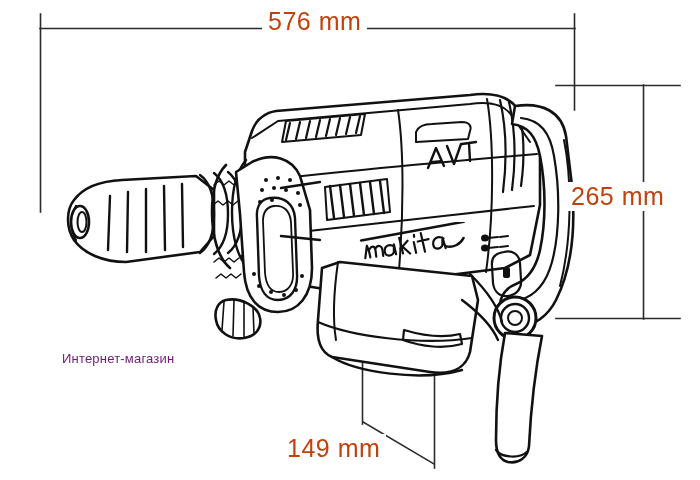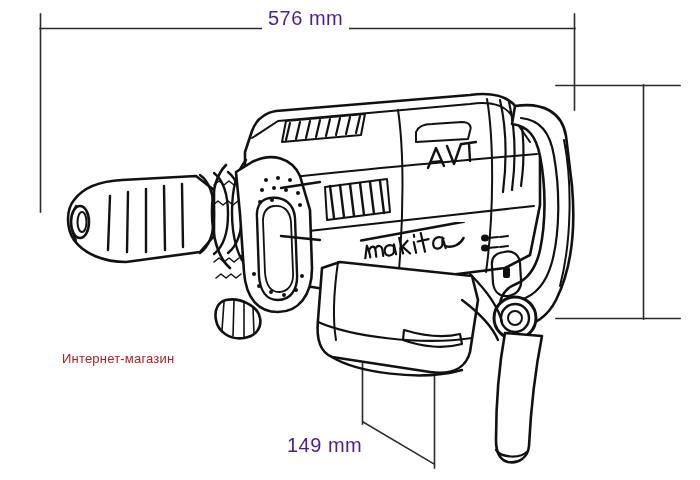--- a/index.html
+++ b/index.html
@@ -21,42 +21,42 @@
     height: 480px;
     background: #ffffff;
   }
   #stage > svg {
     position: absolute;
     top: 0;
     left: 0;
   }
   .dim-label {
     position: absolute;
-    color: #4c1d95;
+    color: #c2410c;
     font-family: "Liberation Sans", sans-serif;
-    font-size: 20px;
+    font-size: 25px;
     font-weight: 400;
     letter-spacing: 0.5px;
     white-space: nowrap;
     background: #ffffff;
     padding: 0 6px;
   }
   #label-length { left: 262px; top: 7px; }
   #label-height { left: 565px; top: 182px; }
   #label-depth  { left: 281px; top: 434px; }
 
   .wm {
     position: absolute;
     white-space: nowrap;
     font-family: "Liberation Sans", sans-serif;
   }
   #wm-shop {
     left: 62px; top: 351px;
     font-size: 13px;
-    color: #b91c1c;
+    color: #701a75;
     letter-spacing: 0.2px;
   }
   #wm-site {
     left: 168px; top: 350px;
     font-size: 14px;
     font-weight: bold;
     color: #828282;
     letter-spacing: -0.1px;
   }
 </style>
@@ -303,20 +303,21 @@
                C531,406 536,366 542,336 Z"></path>
       <path fill="none" stroke-width="2.2" d="M496,450 C502,458 520,459 528,451"></path>
 
       <path fill="none" stroke-width="2.4" d="M470,274 C486,290 498,306 502,322"></path>
       <path fill="none" stroke-width="2.4" d="M462,300 C478,312 492,326 498,340"></path>
     </g>
   </svg>
 
   <div class="dim-label" id="label-length">576 mm</div>
 
+  <div class="dim-label" id="label-height">265 mm</div>
 
   <div class="dim-label" id="label-depth">149 mm</div>
 
   <div class="wm" id="wm-shop">Интернет-магазин</div>
 
 
   <svg width="120" height="44" viewBox="0 0 120 44" style="position:absolute; left:354px; top:222px;">
     <g transform="rotate(-7 60 22)" fill="none" stroke="#111111" stroke-width="2.2" stroke-linecap="round" stroke-linejoin="round">
 
       <path d="M8,12 L112,6" stroke-width="2.6"></path>

